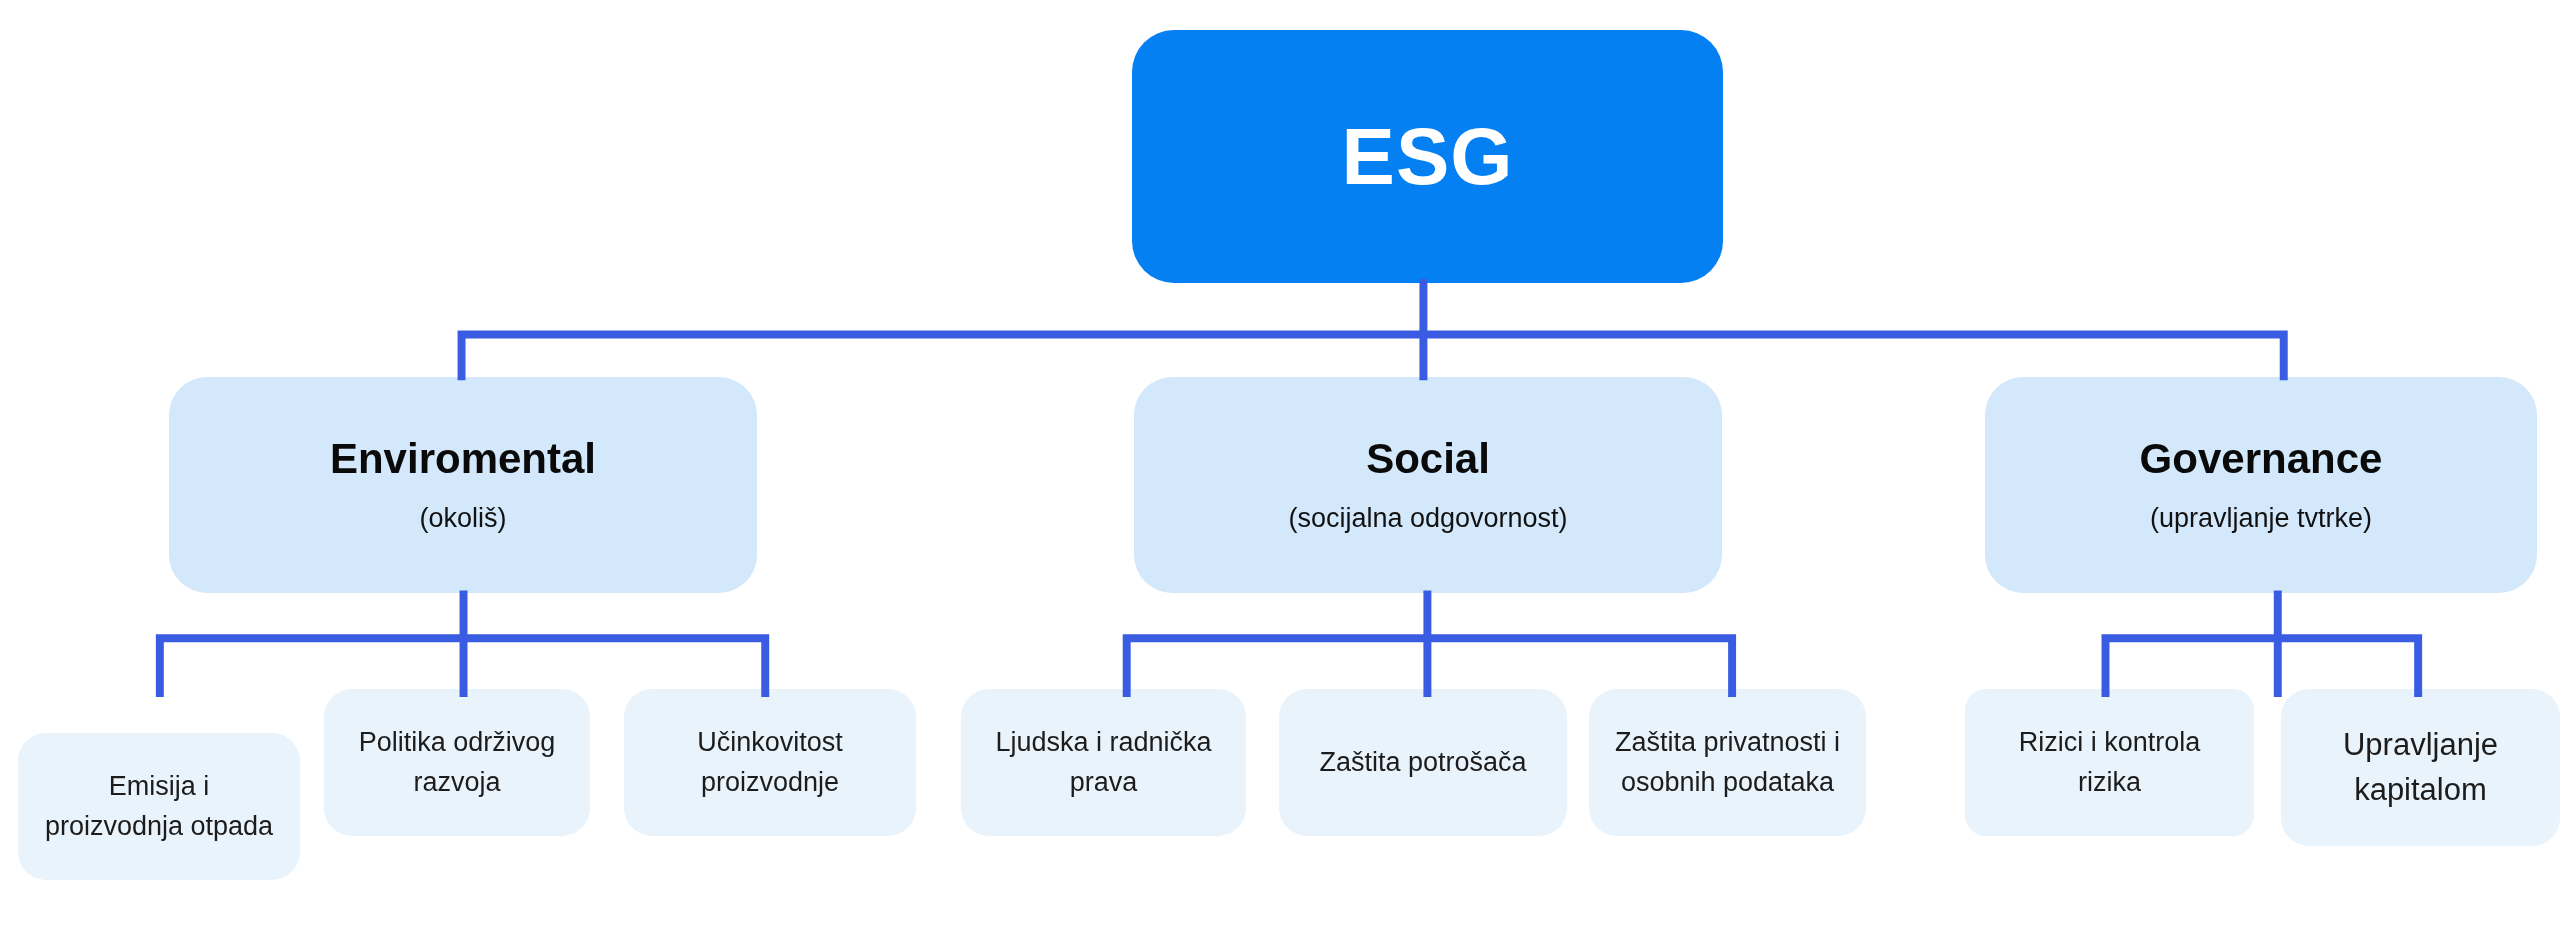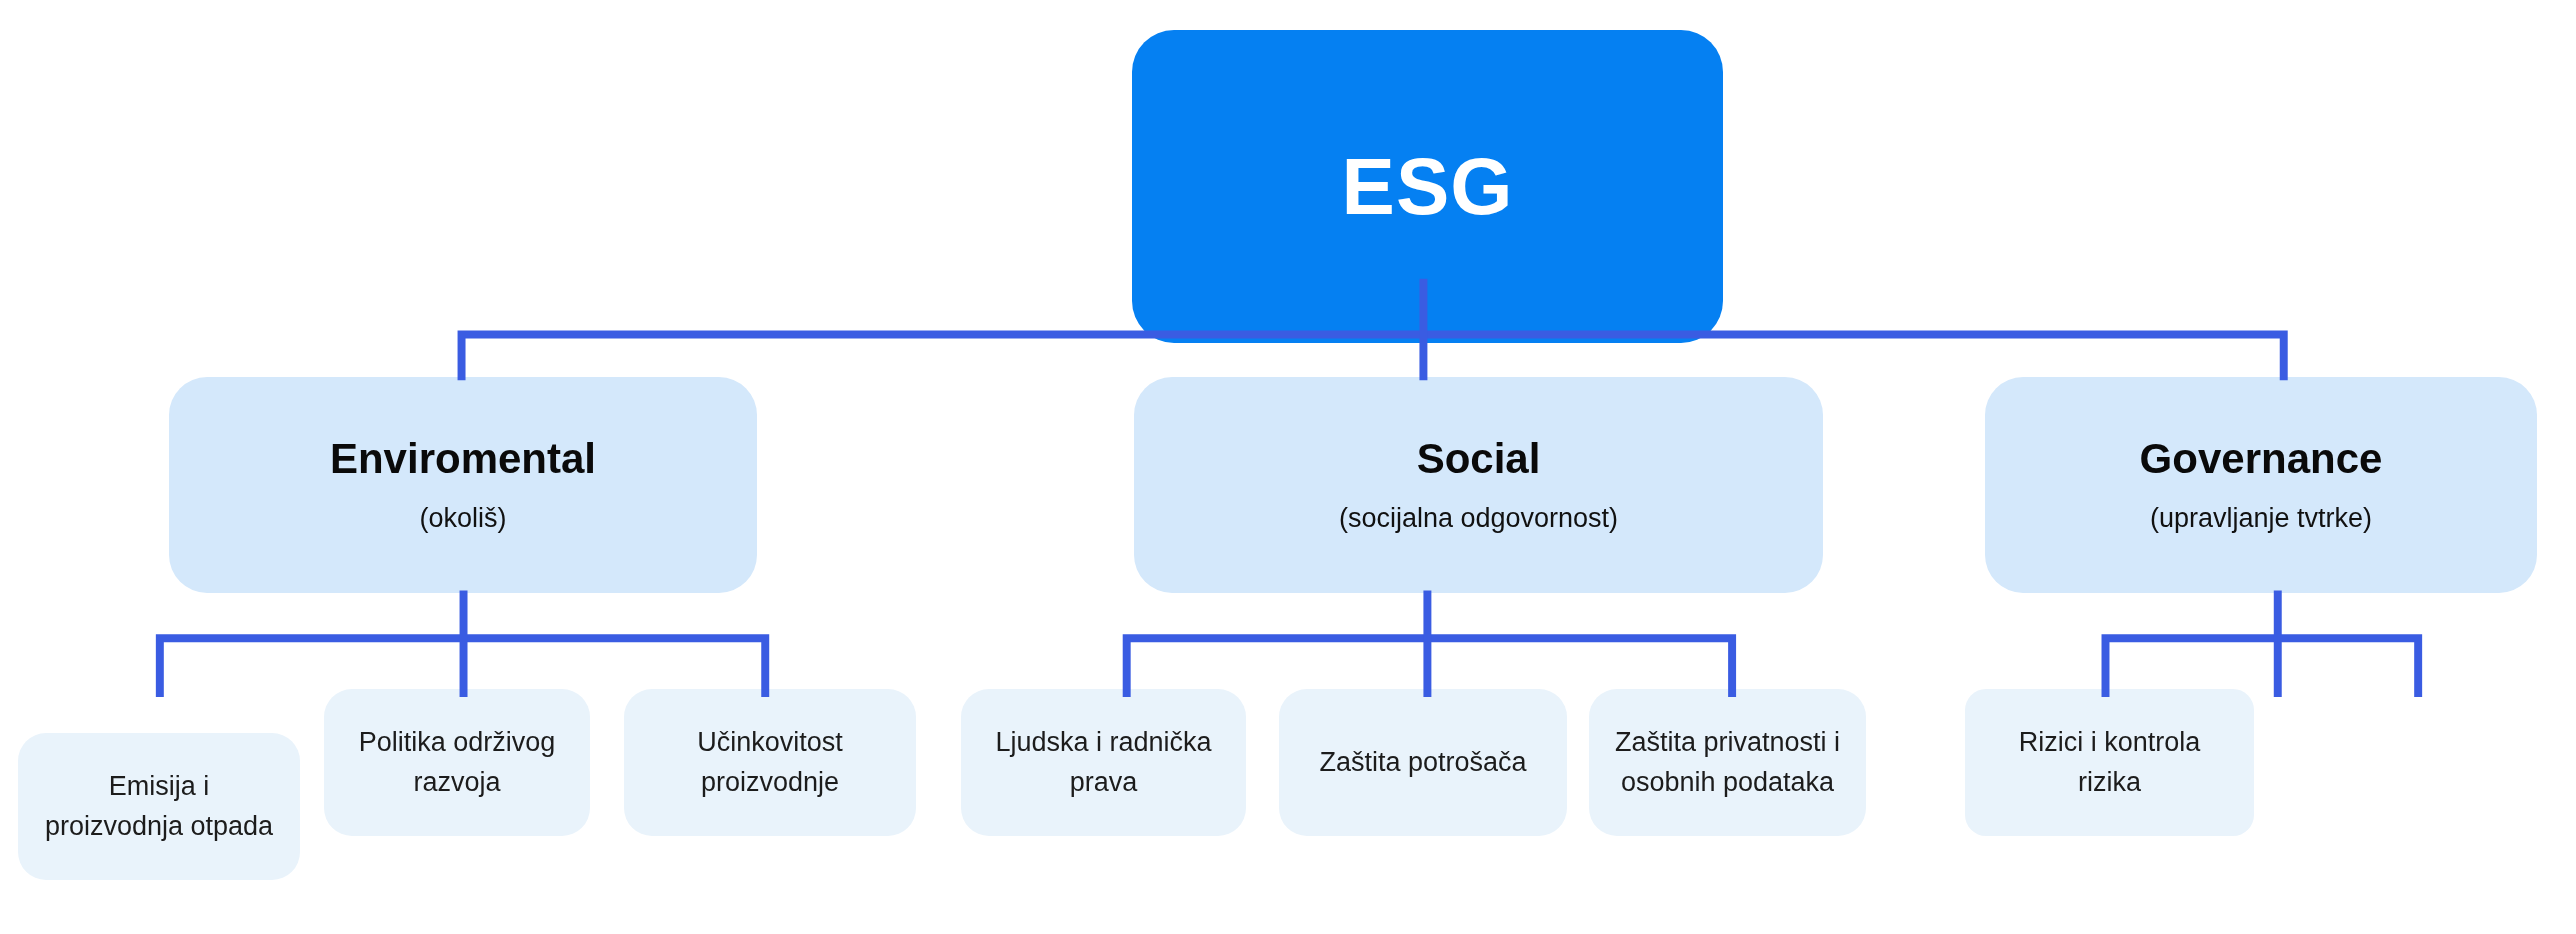--- a/index.html
+++ b/index.html
@@ -22,37 +22,37 @@
   .node{
     position:absolute;
     display:flex;flex-direction:column;
     align-items:center;justify-content:center;
     text-align:center;
     box-sizing:border-box;
   }
   .root-node{
     background:var(--root-fill);
     border-radius:42px;
-    left:1132px;top:30px;width:591px;height:313px;
+    left:1132px;top:30px;width:591px;height:253px;
   }
   .root-label{
     color:var(--root-text);
     font-size:80px;font-weight:bold;
     letter-spacing:1px;
     line-height:1;
   }
   .branch-node{
     background:var(--branch-fill);
     border-radius:38px;
     top:377px;height:216px;
     gap:23px;
     padding:0 20px;
   }
   .branch-env{left:169px;width:588px;}
-  .branch-soc{left:1134px;width:689px;}
+  .branch-soc{left:1134px;width:588px;}
   .branch-gov{left:1985px;width:552px;}
   .branch-title{
     color:var(--title-text);
     font-size:42px;font-weight:bold;
     line-height:1.05;
   }
   .branch-subtitle{
     color:#111111;
     font-size:27px;font-weight:normal;
     line-height:1.1;
@@ -167,15 +167,21 @@
       <span class="ln">osobnih podataka</span>
     </div>
   </div>
 
   <div class="node leaf-node leaf-7">
     <div class="leaf-label">
       <span class="ln">Rizici i kontrola</span>
       <span class="ln">rizika</span>
     </div>
   </div>
+  <div class="node leaf-node leaf-8">
+    <div class="leaf-label">
+      <span class="ln">Upravljanje</span>
+      <span class="ln">kapitalom</span>
+    </div>
+  </div>
 
 </div>
 
 
 </body></html>

